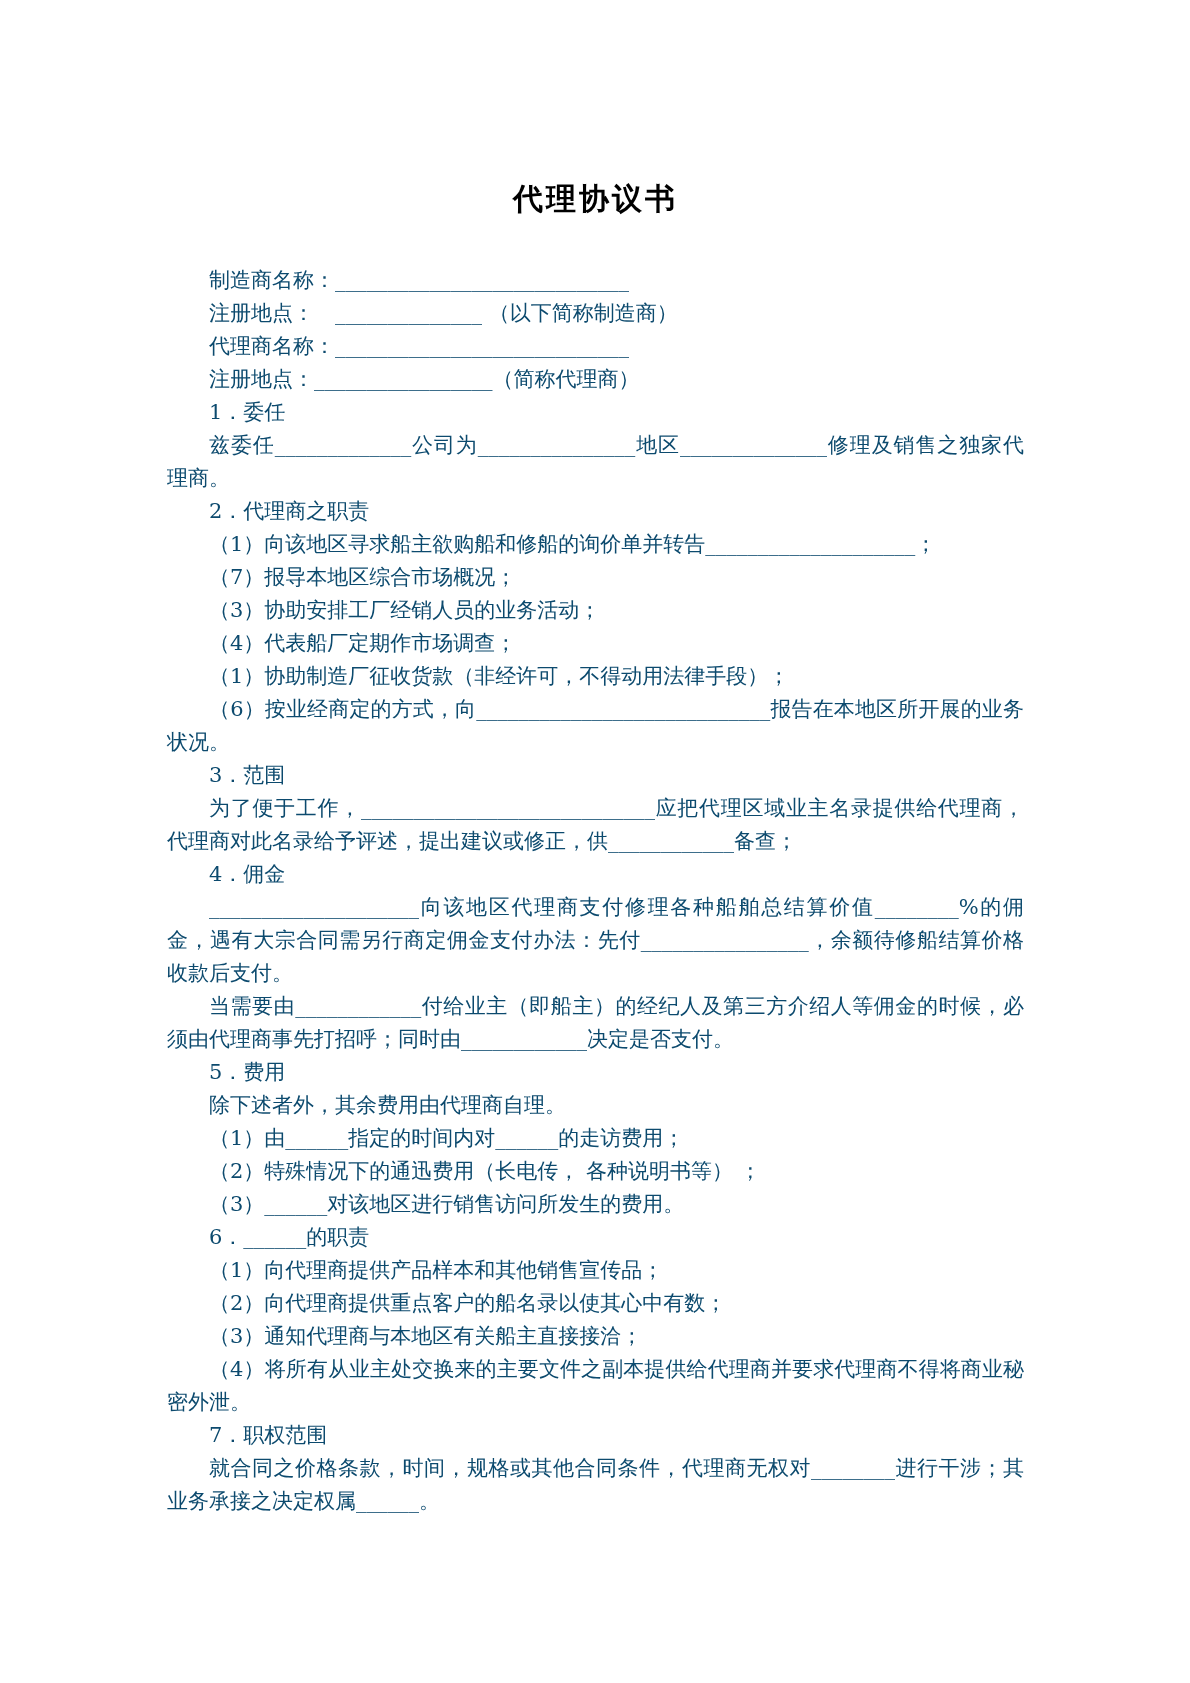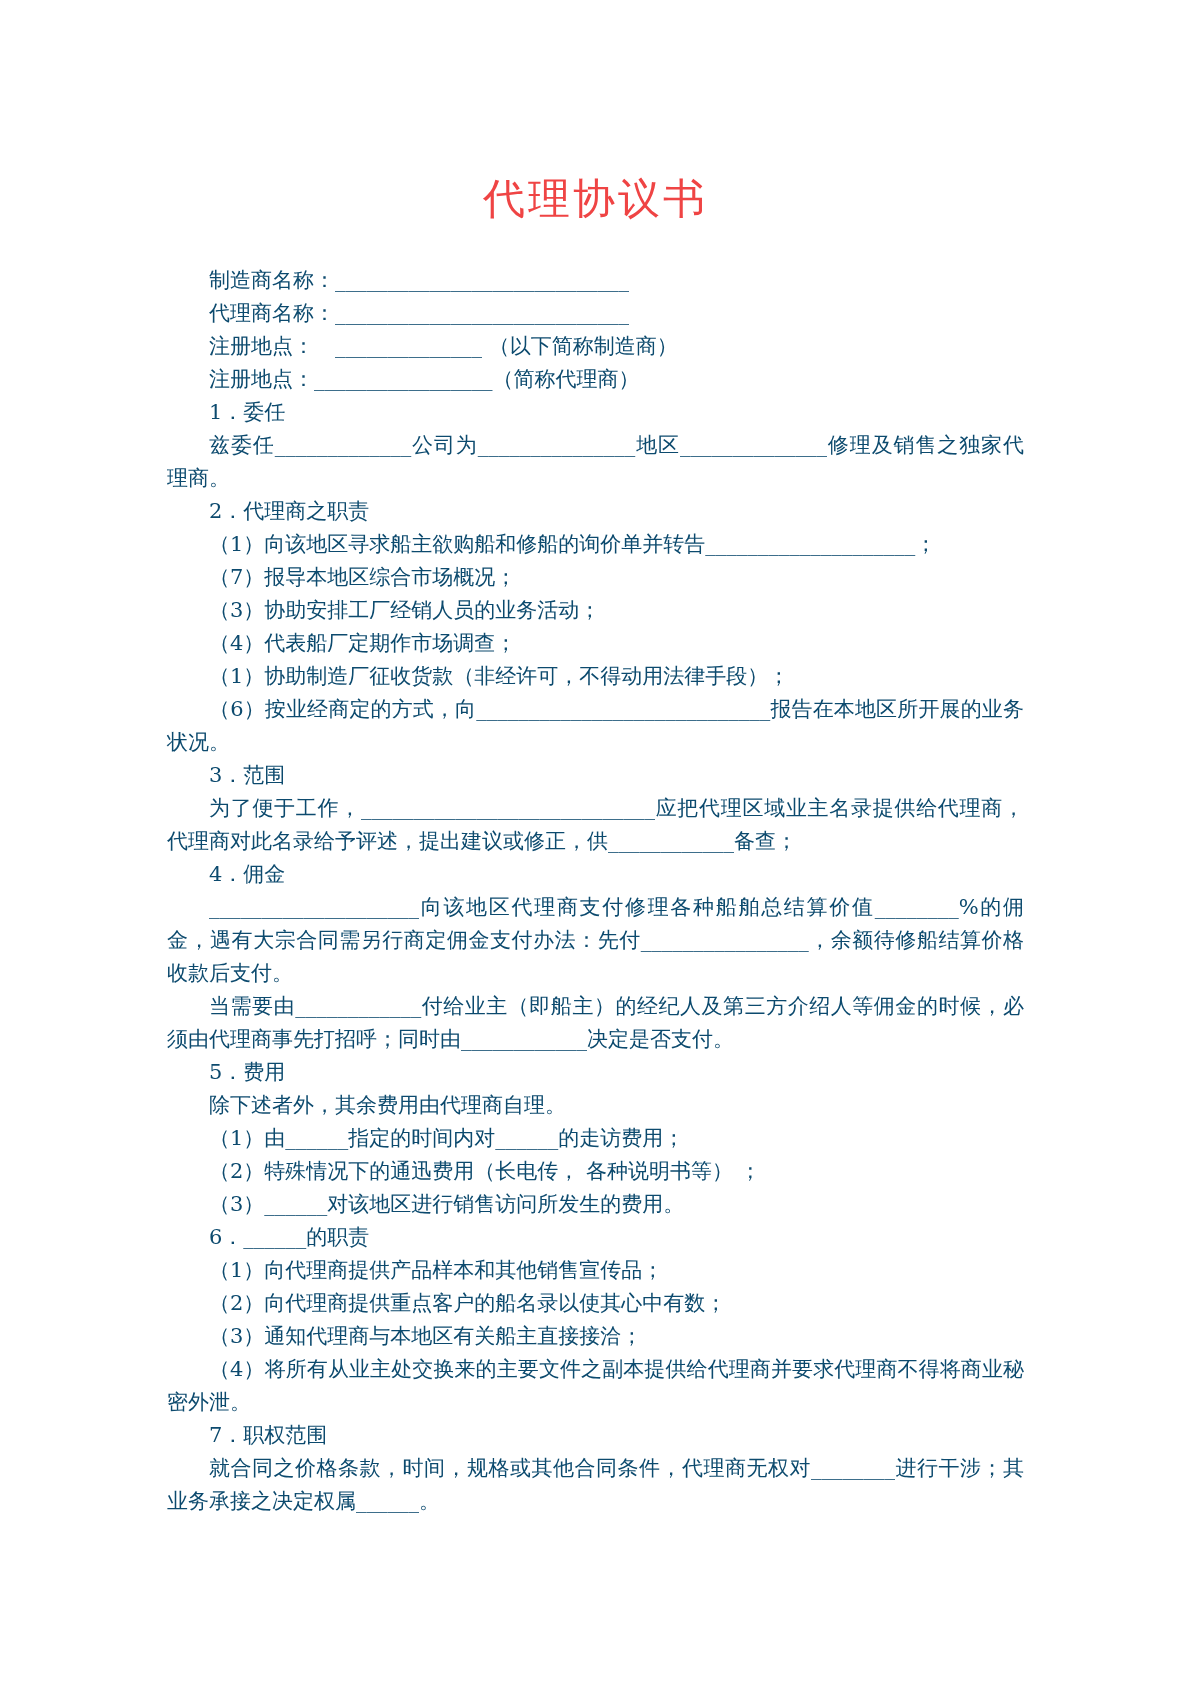--- a/index.html
+++ b/index.html
@@ -15,47 +15,47 @@
     background: #ffffff;
     box-sizing: border-box;
     padding: 178px 166px 0 167px;
     color: #2b2b2b;
     font-family: "DejaVu Serif", "Liberation Serif", serif;
     overflow: hidden;
   }
   .doc-title {
     margin: 0 0 44px 0;
     text-align: center;
-    font-size: 42px;
-    font-weight: normal;
+    font-size: 30px;
+    font-weight: bold;
     letter-spacing: 3px;
     line-height: 42px;
-    color: #ef4444;
+    color: #000000;
   }
   .doc-body {
     font-size: 21px;
     line-height: 33px;
   }
   .para {
     margin: 0;
     text-indent: 2em;
     text-align: justify;
     word-break: break-all;
     color: #0c4a6e;
   }
 </style>
 </head>
 <body>
 
 <div class="page">
   <h1 class="doc-title">代理协议书</h1>
   <div class="doc-body">
       <p class="para">制造商名称：____________________________</p>
+      <p class="para">注册地点：　______________ （以下简称制造商）</p>
       <p class="para">代理商名称：____________________________</p>
-      <p class="para">注册地点：　______________ （以下简称制造商）</p>
       <p class="para">注册地点：_________________（简称代理商）</p>
       <p class="para">1．委任</p>
       <p class="para">兹委任_____________公司为_______________地区______________修理及销售之独家代理商。</p>
       <p class="para">2．代理商之职责</p>
       <p class="para">（1）向该地区寻求船主欲购船和修船的询价单并转告____________________；</p>
       <p class="para">（7）报导本地区综合市场概况；</p>
       <p class="para">（3）协助安排工厂经销人员的业务活动；</p>
       <p class="para">（4）代表船厂定期作市场调查；</p>
       <p class="para">（1）协助制造厂征收货款（非经许可，不得动用法律手段）；</p>
       <p class="para">（6）按业经商定的方式，向____________________________报告在本地区所开展的业务状况。</p>

